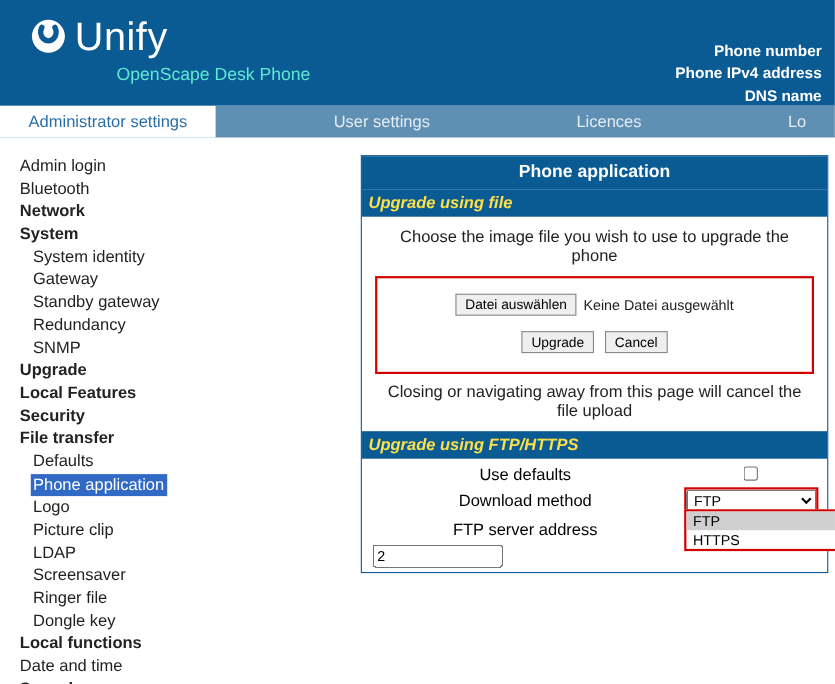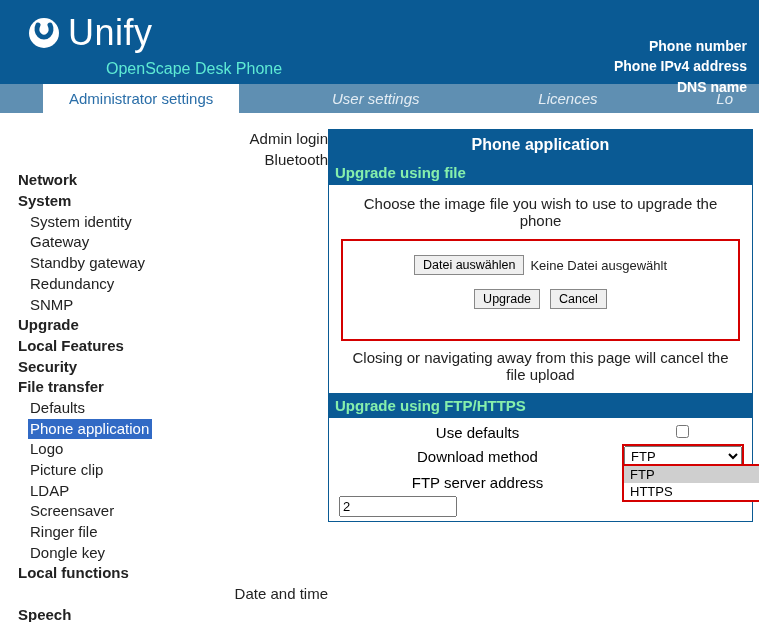--- a/index.html
+++ b/index.html
@@ -1,47 +1,47 @@
 <!DOCTYPE html>
 <html><head>
 <meta charset="utf-8">
 <style>
   * { box-sizing: border-box; margin: 0; padding: 0; }
   body { font-family: Verdana, Arial, sans-serif; font-size: 14px; background: #fff; width: 759px; }
 
-  .header { background: #0a5a94; color: #fff; display: flex; align-items: flex-start; padding: 8px 16px 0 16px; height: 84px; position: relative; }
+  .header { background: #0a5a94; color: #fff; display: flex; align-items: flex-start; padding: 8px 16px 0 16px; height: 96px; position: relative; }
   .header-left { display: flex; flex-direction: column; }
   .brand { display: flex; align-items: center; gap: 8px; margin-top: 4px; margin-left: 12px; }
   .brand-text { font-size: 36px; font-weight: 300; letter-spacing: 0.5px; }
   .subtitle { font-size: 16px; margin-top: 6px; margin-left: 90px; color: #5eead4; }
   .header-right { position: absolute; right: 12px; top: 36px; text-align: right; font-size: 14px; font-weight: bold; line-height: 1.45; }
 
   .logo-circle { width: 32px; height: 32px; }
 
-  .tabs { display: flex; background: #5f8fb2; color: #fff; font-size: 15px; padding-left: 43px; }
+  .tabs { display: flex; background: #5f8fb2; color: #fff; font-size: 15px; }
   .tab { padding: 6px 26px; cursor: pointer; white-space: nowrap; }
   .tab.active { background: #fff; color: #2a6ea8; }
   .tab:not(.active) { color: #e4edf4; }
-  .tab:not(.active):not(:first-child) { margin-left: 10px; font-style: italic; }
+  .tab:not(.active):not(:first-child) { margin-left: 10px; }
   .tab-spacer { flex: 1; }
 
   .content { display: flex; padding: 16px 0 0 18px; }
   .sidebar { width: 310px; min-width: 180px; font-size: 15px; line-height: 1.38; }
   .section-header { font-weight: bold; color: #222; cursor: pointer; }
   .sub-item { padding-left: 12px; color: #222; cursor: pointer; }
   .sub-item.selected { background: #316ac5; color: #fff; display: inline-block; padding-left: 2px; padding-right: 3px; margin-left: 10px; }
-  .item { color: #222; cursor: pointer; text-align: right; }
+  .item { color: #222; cursor: pointer; }
 
   .main { flex: 1; padding-right: 6px; }
   .panel { border: 1px solid #0a5a94; }
   .panel-title { background: #0a5a94; color: #fff; font-weight: bold; text-align: center; padding: 6px 4px; font-size: 16px; }
-  .sect-title { background: #0a5a94; color: #86efac; font-weight: bold; padding: 4px 6px; font-size: 15px; }
+  .sect-title { background: #0a5a94; color: #fde047; font-weight: bold; padding: 4px 6px; font-size: 15px; font-style: italic; }
   .sect-body { padding: 10px 12px 10px 12px; color: #222; }
   .choose-text { text-align: center; font-size: 15px; margin-bottom: 10px; }
-  .redbox { border: 2px solid #d40000; padding: 14px 8px 30px 8px; text-align: center; }
+  .redbox { border: 2px solid #d40000; padding: 14px 8px 17px 8px; text-align: center; }
   .file-row { display: flex; gap: 6px; align-items: center; justify-content: center; margin-bottom: 14px; }
   .fake-btn { font-size: 12.5px; padding: 2px 8px; border: 1px solid #888; background: #efefef; cursor: pointer; font-family: Arial, sans-serif; }
   .note-text { font-size: 13px; color: #222; }
   .closing-note { text-align: center; margin-top: 8px; font-size: 15px; }
 
   .form-grid { display: grid; grid-template-columns: 1fr auto; row-gap: 3px; column-gap: 6px; align-items: center; padding: 6px 10px 4px 10px; }
   .form-label { text-align: center; font-size: 15px; }
   .form-ctrl { width: 100px; }
   .form-ctrl select, .form-ctrl input[type="text"] { width: 118px; font-size: 13px; padding: 1px 2px; }
   .checkbox-cell { width: 120px; text-align: center; }

